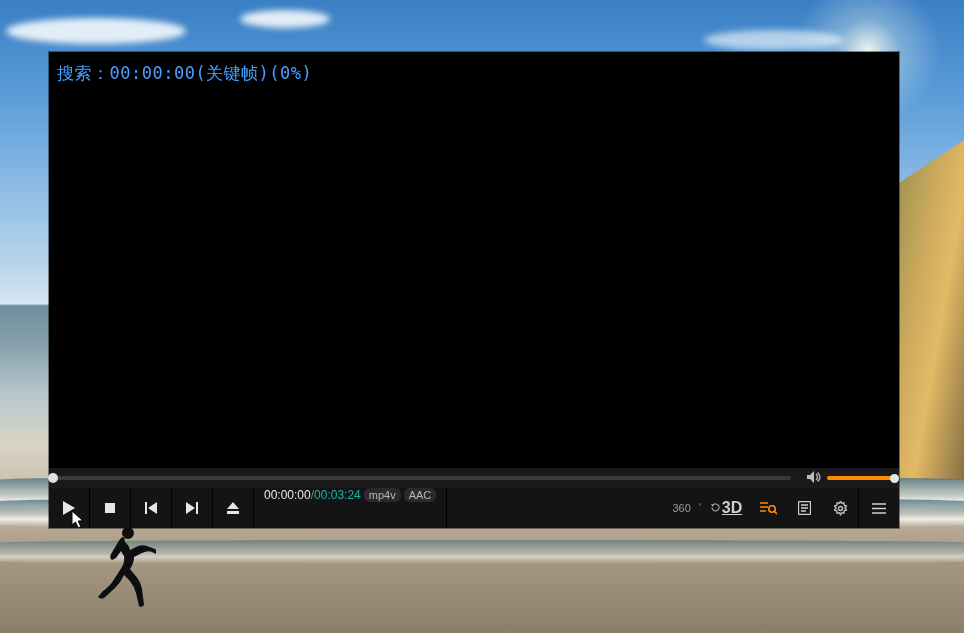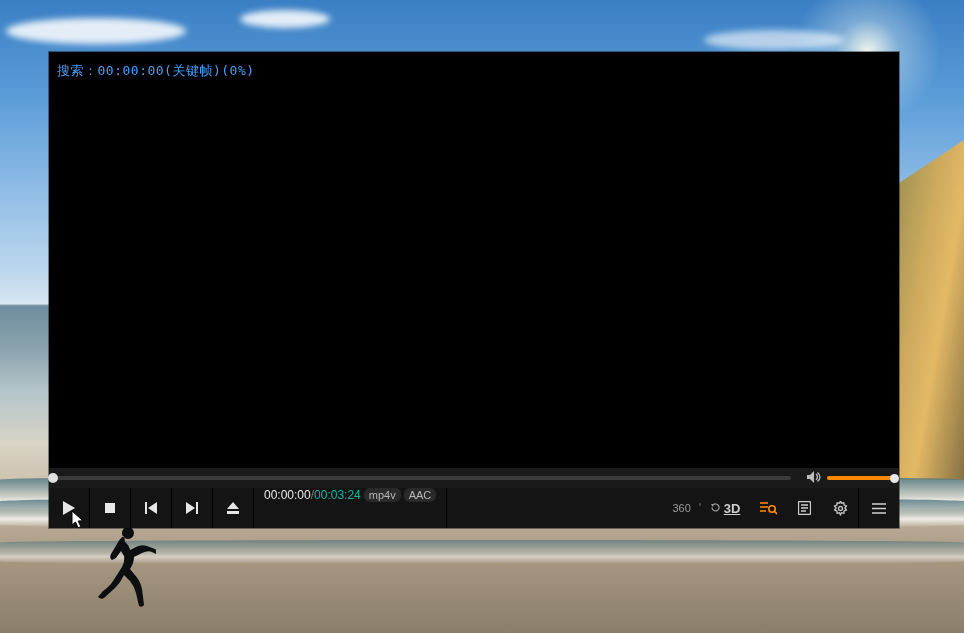--- a/index.html
+++ b/index.html
@@ -57,21 +57,21 @@
     position:absolute; left:49px; top:52px; width:850px; height:476px;
     background:#000;
     box-shadow: 0 0 0 1px rgba(0,0,0,0.4);
     display:flex; flex-direction:column;
   }
   .video-area {
     position:relative; flex:1 1 auto; background:#000;
   }
   .osd {
     position:absolute; left:8px; top:10px;
-    color:#46a0ff; font-size:13px; letter-spacing:0.5px;
+    color:#46a0ff; font-size:17px; letter-spacing:0.5px;
     font-family: "SimSun","NSimSun","Songti SC",monospace;
   }
 
   
   .seek-row {
     position:relative; height:20px;
     display:flex; align-items:center;
     background:#1a1a1a;
     padding:0 4px;
   }
@@ -123,21 +123,21 @@
   .rbtn {
     width:36px; display:flex; align-items:center; justify-content:center;
     cursor:pointer; color:#cfcfcf;
   }
   .txt-360 {
     font-size:11px; color:#9c9c9c; font-weight:500;
     display:flex; align-items:flex-start; line-height:1; gap:8px;
   }
   .txt-360 sup { font-size:7px; }
   .txt-3d {
-    font-size:13px; color:#cfcfcf; font-weight:600; text-decoration:underline;
+    font-size:16px; color:#cfcfcf; font-weight:600; text-decoration:underline;
   }
   .accent { color:#ff8a00; }
   .rgroup-border { border-right:1px solid #000; }
 
   
   .cursor {
     position:absolute; left:71px; top:510px; width:16px; height:20px; z-index:50;
     pointer-events:none;
   }
 </style>

